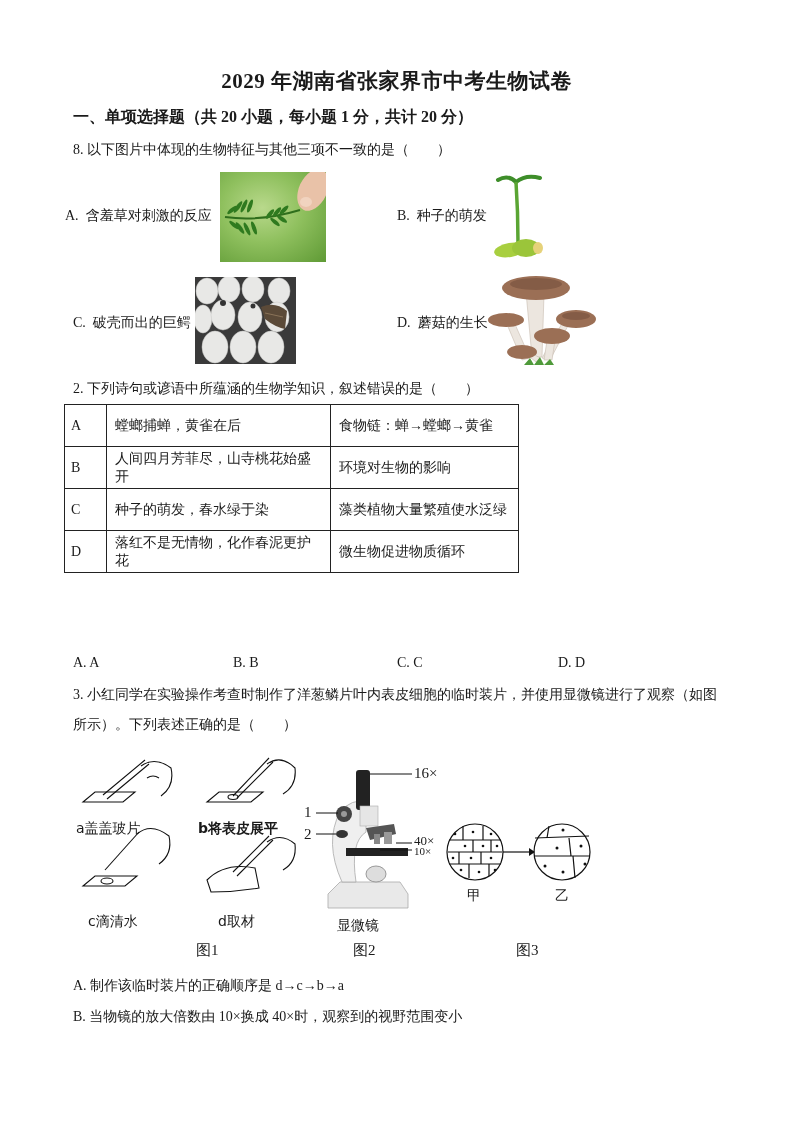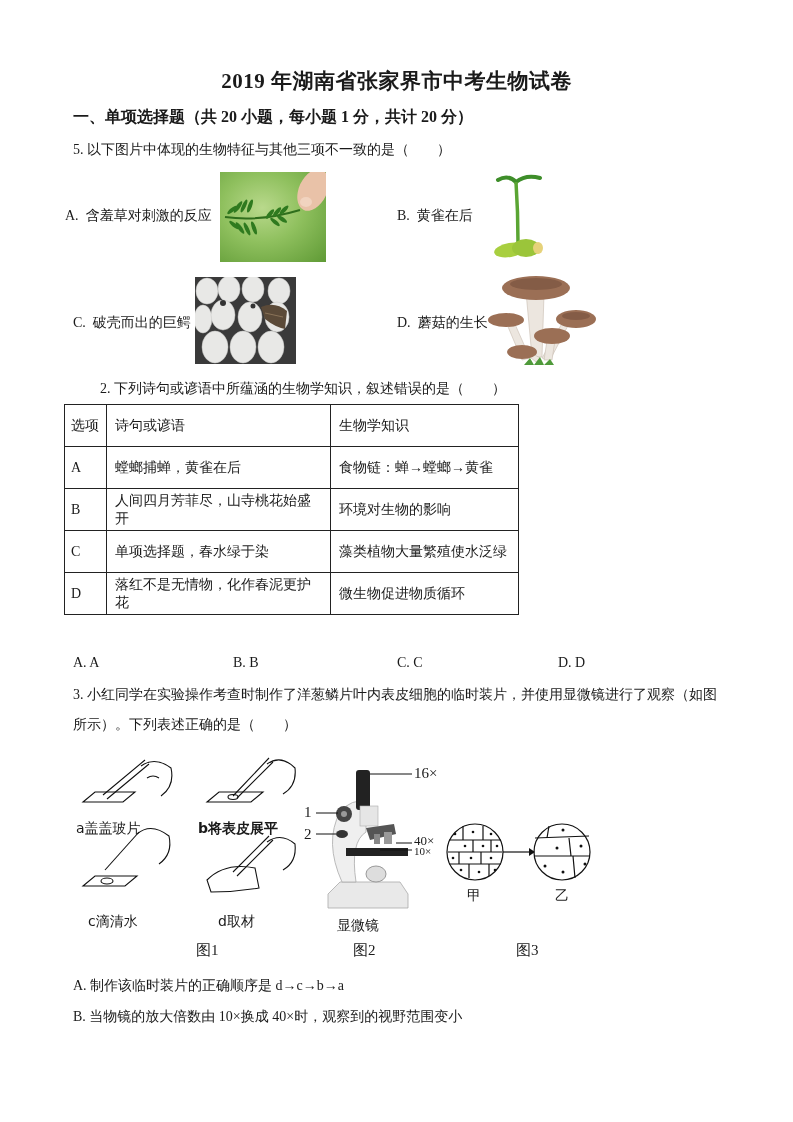--- a/index.html
+++ b/index.html
@@ -14,24 +14,24 @@
   table.q2 td { border: 1px solid #222; height: 41px; padding: 0 8px; vertical-align: middle; }
   table.q2 td.c1 { width: 29px; padding: 0 6px; }
   table.q2 td.c2 { width: 207px; }
   .pic { position: absolute; overflow: hidden; }
   .fig-label { font-family: "DejaVu Sans", sans-serif; font-size: 14px; position: absolute; }
   .fig-cap { font-size: 15px; position: absolute; }
 </style>
 </head>
 <body>
 
-<div class="abs title">2019 年湖南省张家界市中考生物试卷</div>
+<div class="abs title">2029 年湖南省张家界市中考生物试卷</div>
 <div class="abs section">一、单项选择题（共 20 小题，每小题 1 分，共计 20 分）</div>
 
-<div class="abs q" style="left:73px; top:141px;">5. 以下图片中体现的生物特征与其他三项不一致的是（　　）</div>
+<div class="abs q" style="left:73px; top:141px;">8. 以下图片中体现的生物特征与其他三项不一致的是（　　）</div>
 
 <div class="abs opt" style="left:65px; top:207px;">
   <span>A.</span>&nbsp;
   <span>含羞草对刺激的反应</span>
 </div>
 <div class="pic" style="left:220px; top:172px; width:106px; height:90px; background: radial-gradient(ellipse at 40% 40%, #b9d98c 0%, #8fc05e 45%, #5f9a35 100%);">
   <svg width="106" height="90" viewBox="0 0 106 90">
     <ellipse cx="93" cy="18" rx="14" ry="22" fill="#e9c2a8" transform="rotate(25 93 18)"></ellipse>
     <ellipse cx="86" cy="30" rx="6" ry="5" fill="#f1d3bf"></ellipse>
     <g stroke="#2f6e1c" stroke-width="2" fill="none">
@@ -50,21 +50,21 @@
       <ellipse cx="57" cy="40" rx="6" ry="2" transform="rotate(-50 57 40)"></ellipse>
       <ellipse cx="64" cy="38" rx="6" ry="2" transform="rotate(-45 64 38)"></ellipse>
       <ellipse cx="55" cy="50" rx="6" ry="2" transform="rotate(40 55 50)"></ellipse>
       <ellipse cx="62" cy="47" rx="6" ry="2" transform="rotate(35 62 47)"></ellipse>
     </g>
   </svg>
 </div>
 
 <div class="abs opt" style="left:397px; top:207px;">
   <span>B.</span>&nbsp;
-  <span>黄雀在后</span>
+  <span>种子的萌发</span>
 </div>
 <div class="pic" style="left:488px; top:172px; width:65px; height:90px;">
   <svg width="65" height="90" viewBox="0 0 65 90">
     <path d="M10 8 Q 20 2 28 10" stroke="#3e8e2a" stroke-width="4" fill="none" stroke-linecap="round"></path>
     <path d="M28 10 Q 38 2 52 6" stroke="#3e8e2a" stroke-width="4" fill="none" stroke-linecap="round"></path>
     <path d="M28 10 Q 30 40 30 70" stroke="#5aa533" stroke-width="3.5" fill="none"></path>
     <ellipse cx="22" cy="78" rx="16" ry="7" fill="#a8cf3f" transform="rotate(-10 22 78)"></ellipse>
     <ellipse cx="38" cy="76" rx="14" ry="9" fill="#9bc53a"></ellipse>
     <ellipse cx="50" cy="76" rx="5" ry="6" fill="#e6d27a"></ellipse>
   </svg>
@@ -117,42 +117,37 @@
       <ellipse cx="36" cy="80" rx="15" ry="7"></ellipse>
     </g>
     <g fill="#6f4a38" opacity="0.5">
       <ellipse cx="50" cy="12" rx="26" ry="6"></ellipse>
       <ellipse cx="90" cy="44" rx="14" ry="4"></ellipse>
     </g>
     <path d="M38 93 L 44 86 L 48 93 L 54 85 L 58 93 L 64 87 L 68 93 Z" fill="#4f9a3a"></path>
   </svg>
 </div>
 
-<div class="abs q" style="left:73px; top:380px;margin-left:27px;">2. 下列诗句或谚语中所蕴涵的生物学知识，叙述错误的是（　　）</div>
+<div class="abs q" style="left:73px; top:380px;">2. 下列诗句或谚语中所蕴涵的生物学知识，叙述错误的是（　　）</div>
 
 <table class="q2">
   <tbody>
-      <tr>
-    <td class="c1">选项</td>
-    <td class="c2">诗句或谚语</td>
-    <td>生物学知识</td>
-  </tr>
   <tr>
     <td class="c1">A</td>
     <td class="c2">螳螂捕蝉，黄雀在后</td>
     <td>食物链：蝉→螳螂→黄雀</td>
   </tr>
   <tr>
     <td class="c1">B</td>
     <td class="c2">人间四月芳菲尽，山寺桃花始盛开</td>
     <td>环境对生物的影响</td>
   </tr>
   <tr>
     <td class="c1">C</td>
-    <td class="c2">单项选择题，春水绿于染</td>
+    <td class="c2">种子的萌发，春水绿于染</td>
     <td>藻类植物大量繁殖使水泛绿</td>
   </tr>
   <tr>
     <td class="c1">D</td>
     <td class="c2">落红不是无情物，化作春泥更护花</td>
     <td>微生物促进物质循环</td>
   </tr>
 </tbody>
   </table>
 

